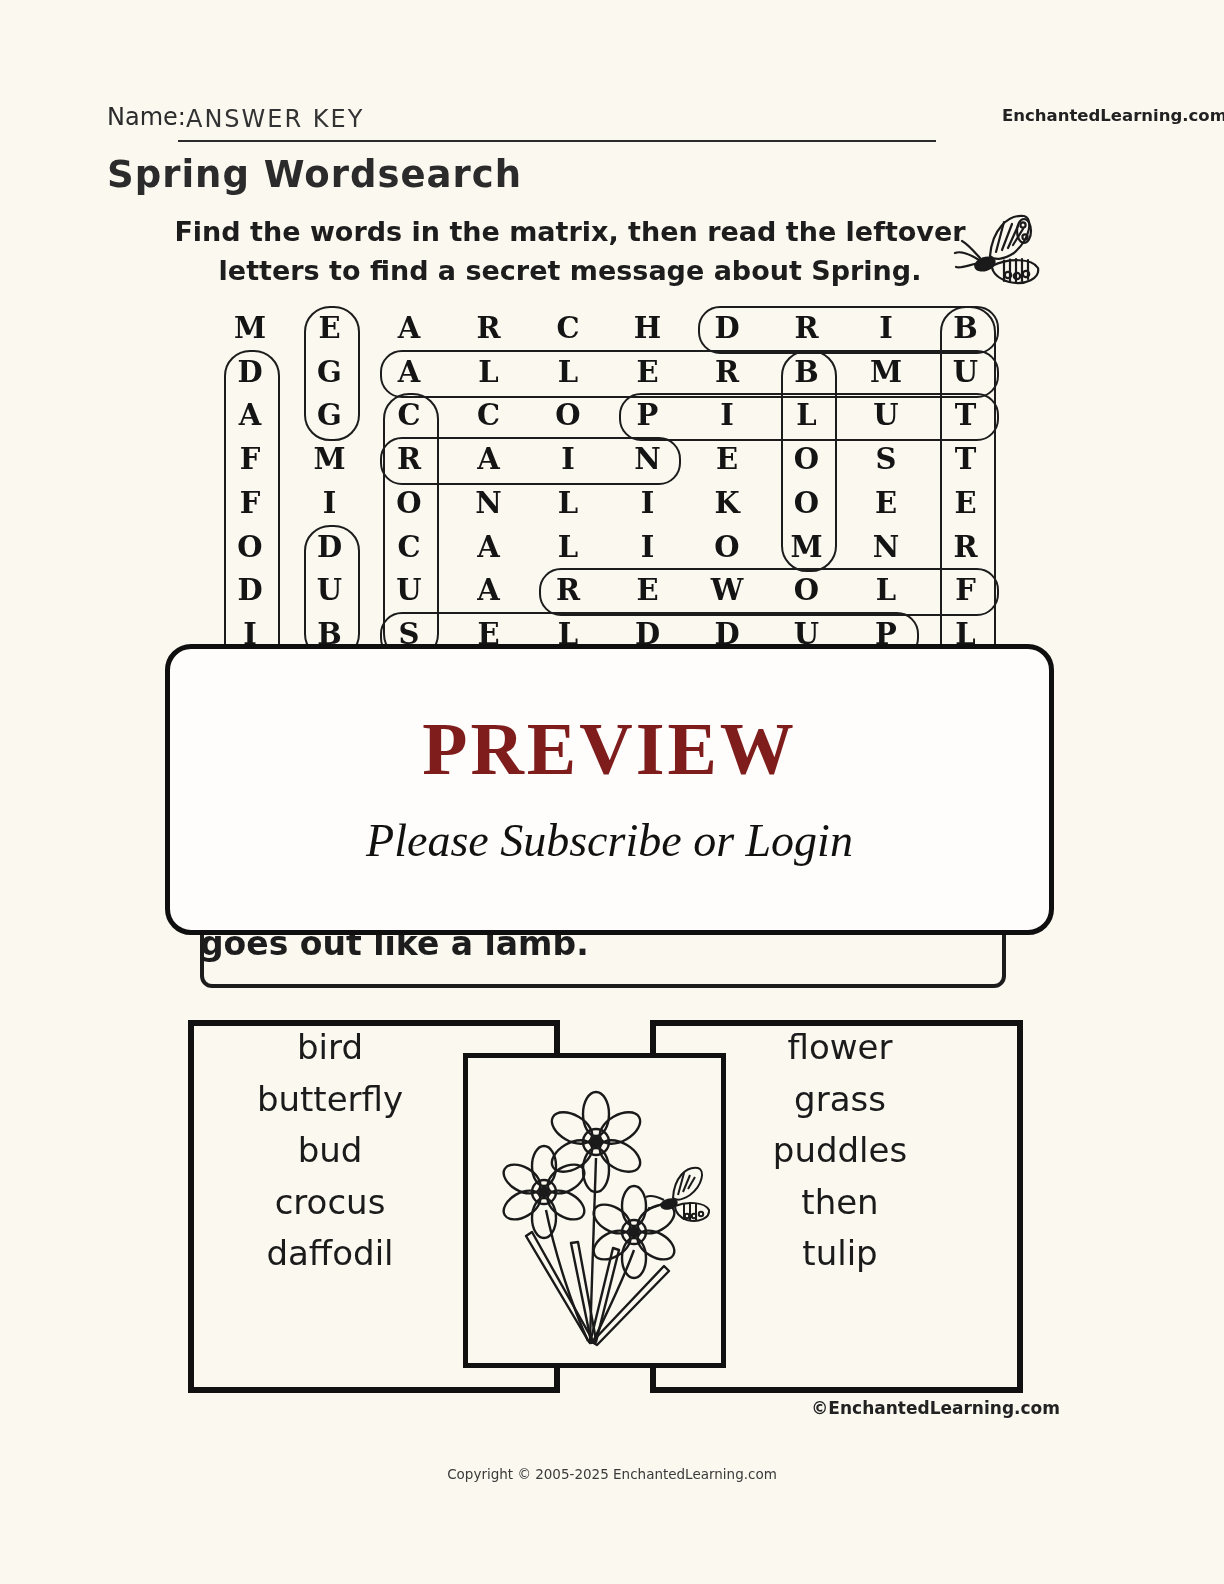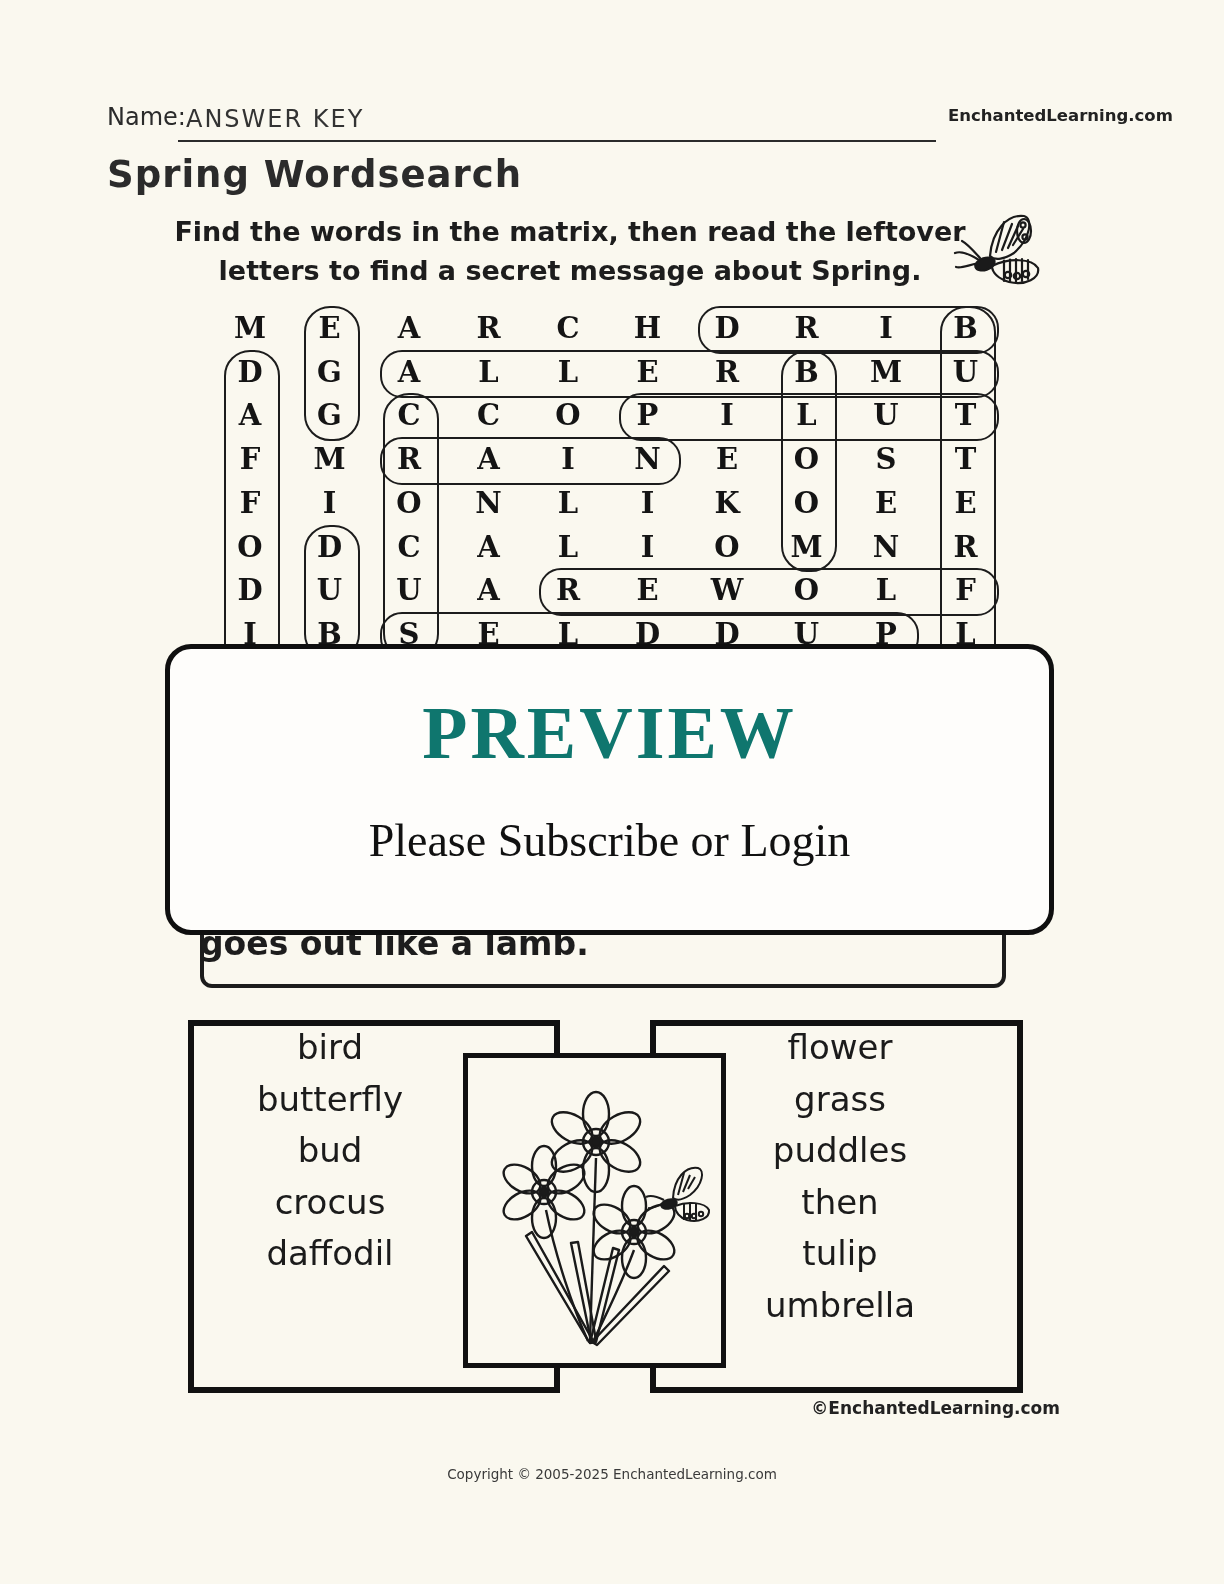--- a/index.html
+++ b/index.html
@@ -8,39 +8,39 @@
     background:#faf8ef;
     font-family:"DejaVu Sans",sans-serif;
     color:#1a1a1a;overflow:hidden;
   }
   .abs{position:absolute;}
 
   
   .name-label{left:107px;top:103px;font-size:24px;color:#2b2b2b;}
   .name-value{left:186px;top:105px;font-size:24px;letter-spacing:2px;color:#333;}
   .name-line{left:178px;top:140px;width:758px;height:0;border-bottom:2px solid #2b2b2b;}
-  .brand{left:948px;top:106px;width:160px;font-size:16.5px;font-weight:bold;color:#222;}
+  .brand{left:1002px;top:106px;width:160px;font-size:16.5px;font-weight:bold;color:#222;}
   .page-title{left:107px;top:153px;font-size:37px;font-weight:bold;color:#2b2b2b;letter-spacing:1px;}
 
   
   .instructions{left:150px;top:212px;width:840px;text-align:center;
     font-size:27px;font-weight:bold;color:#1d1d1d;line-height:39px;}
   .bfly{left:952px;top:208px;width:95px;height:90px;}
 
   
   .grid-cell{width:46px;height:40px;text-align:center;line-height:40px;
     font-family:"DejaVu Serif",serif;font-weight:bold;font-size:29px;color:#141414;}
   .oval{border:2px solid #1c1c1c;background:transparent;}
 
   
   .overlay{left:165px;top:644px;width:879px;height:281px;background:#fefdfb;
     border:5px solid #0f0f0f;border-radius:26px;z-index:40;text-align:center;}
-  .preview-title{margin-top:42px;font-family:"Liberation Serif",serif;
-    font-size:74px;font-weight:bold;letter-spacing:3px;color:#0f766e;}
-  .preview-sub{margin-top:38px;font-family:"Liberation Serif",serif;
+  .preview-title{margin-top:58px;font-family:"Liberation Serif",serif;
+    font-size:74px;font-weight:bold;letter-spacing:3px;color:#7f1d1d;}
+  .preview-sub{margin-top:22px;font-family:"Liberation Serif",serif;font-style:italic;
     font-size:46px;color:#111;}
 
   
   .message-box{left:200px;top:862px;width:798px;height:118px;
     border:4px solid #1c1c1c;border-radius:12px;z-index:10;}
   .message-text{left:200px;top:924px;width:798px;text-align:left;
     font-size:33px;font-weight:bold;color:#1d1d1d;z-index:11;}
 
   
   .word-box{border:6px solid #111;z-index:5;}
@@ -208,21 +208,20 @@
     <div>bud</div>
     <div>crocus</div>
     <div>daffodil</div>
   </div>
 <div class="abs word-col right" id="words-right">
     <div>flower</div>
     <div>grass</div>
     <div>puddles</div>
     <div>then</div>
     <div>tulip</div>
-    <div>umbrella</div>
   </div>
 
 <svg class="abs img-box" viewBox="0 0 253 305">
   <g stroke="#1a1a1a" fill="none" stroke-width="2.4" stroke-linejoin="round">
 
     <path d="M128 100 C 126 170, 124 230, 122 282"></path>
     <path d="M78 152 C 88 200, 105 250, 120 283"></path>
     <path d="M166 192 C 152 230, 136 260, 125 284"></path>
 
     <path d="M121 284 L58 178 L64 174 L124 281 Z"></path>

